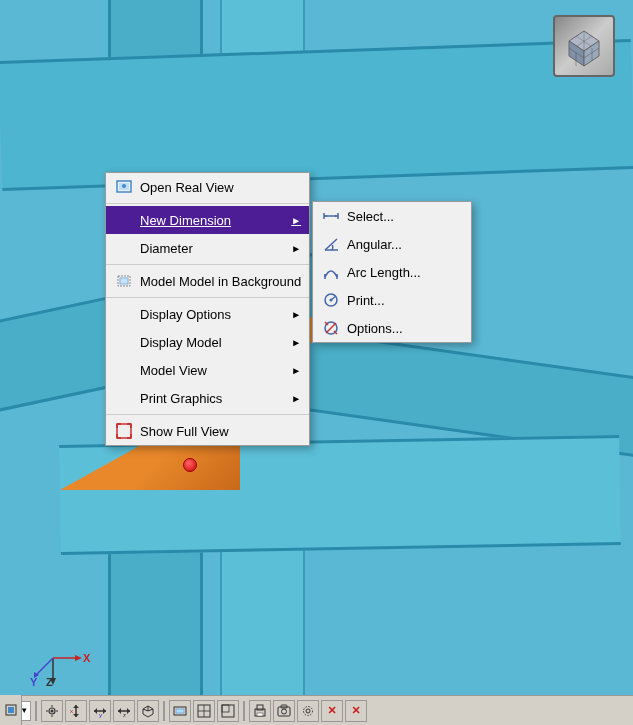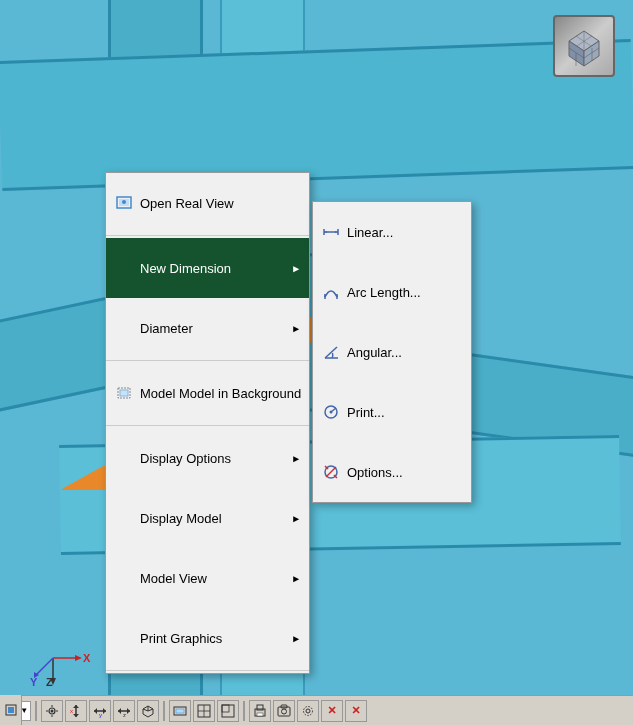--- a/index.html
+++ b/index.html
@@ -114,28 +114,29 @@
     
     .context-menu {
       position: absolute;
       background: #f0f0f0;
       border: 1px solid #999;
       box-shadow: 3px 3px 8px rgba(0,0,0,0.3);
       min-width: 205px;
     }
     .menu-item {
       display: flex; align-items: center;
-      padding: 20px 8px;
+      padding: 4px 8px;
       cursor: pointer;
       white-space: nowrap;
       position: relative;
     }
     .menu-item:hover, .menu-item.active {
-      background: #14532d;
+      background: #4c1d95;
       color: white;
+      text-decoration: underline;
     }
     .menu-item .icon {
       width: 20px; height: 20px;
       margin-right: 6px;
       flex-shrink: 0;
       display: flex; align-items: center; justify-content: center;
     }
     .menu-item .arrow {
       margin-left: auto;
       font-size: 10px;
@@ -290,64 +291,80 @@
     <span class="arrow">►</span>
   </div>
 
   <div class="menu-item">
     <span class="icon"></span>
     <span>Print Graphics</span>
     <span class="arrow">►</span>
   </div>
   <div class="menu-divider"></div>
 
+  <div class="menu-item">
+    <span class="icon">
+      <svg width="16" height="16" viewBox="0 0 16 16">
+        <rect x="1" y="1" width="14" height="14" fill="none" stroke="#cc3333" stroke-width="1.5"></rect>
+        <line x1="1" y1="1" x2="5" y2="1" stroke="#cc3333" stroke-width="2"></line>
+        <line x1="1" y1="1" x2="1" y2="5" stroke="#cc3333" stroke-width="2"></line>
+        <line x1="15" y1="1" x2="11" y2="1" stroke="#cc3333" stroke-width="2"></line>
+        <line x1="15" y1="1" x2="15" y2="5" stroke="#cc3333" stroke-width="2"></line>
+        <line x1="1" y1="15" x2="5" y2="15" stroke="#cc3333" stroke-width="2"></line>
+        <line x1="1" y1="15" x2="1" y2="11" stroke="#cc3333" stroke-width="2"></line>
+        <line x1="15" y1="15" x2="11" y2="15" stroke="#cc3333" stroke-width="2"></line>
+        <line x1="15" y1="15" x2="15" y2="11" stroke="#cc3333" stroke-width="2"></line>
+      </svg>
+    </span>
+    <span>Show Full View</span>
+  </div>
 </div>
 
 <div id="sub-menu" class="context-menu" style="min-width:160px;">
 
   <div class="menu-item">
     <span class="sub-icon">
       <svg width="18" height="18" viewBox="0 0 18 18">
         <line x1="2" y1="9" x2="16" y2="9" stroke="#4466aa" stroke-width="1.5"></line>
         <line x1="2" y1="6" x2="2" y2="12" stroke="#4466aa" stroke-width="1.5"></line>
         <line x1="16" y1="6" x2="16" y2="12" stroke="#4466aa" stroke-width="1.5"></line>
         <polygon points="5,8 2,9 5,10" fill="#4466aa"></polygon>
         <polygon points="13,8 16,9 13,10" fill="#4466aa"></polygon>
       </svg>
     </span>
-    <span>Linear...</span>
+    <span>Select...</span>
+  </div>
+
+  <div class="menu-item">
+    <span class="sub-icon">
+      <svg width="18" height="18" viewBox="0 0 18 18">
+        <line x1="3" y1="15" x2="15" y2="4" stroke="#4466aa" stroke-width="1.5"></line>
+        <line x1="3" y1="15" x2="16" y2="15" stroke="#4466aa" stroke-width="1.5"></line>
+        <path d="M10,15 A7,7 0 0,0 10.5,10" fill="none" stroke="#4466aa" stroke-width="1.5"></path>
+      </svg>
+    </span>
+    <span>Angular...</span>
   </div>
 
   <div class="menu-item">
     <span class="sub-icon">
       <svg width="18" height="18" viewBox="0 0 18 18">
         <path d="M3,14 Q9,2 15,14" fill="none" stroke="#4466aa" stroke-width="1.5"></path>
         <line x1="3" y1="11" x2="3" y2="16" stroke="#4466aa" stroke-width="1.5"></line>
         <line x1="15" y1="11" x2="15" y2="16" stroke="#4466aa" stroke-width="1.5"></line>
         <polygon points="3,11 2,14 4,14" fill="#4466aa"></polygon>
         <polygon points="15,11 14,14 16,14" fill="#4466aa"></polygon>
       </svg>
     </span>
     <span>Arc Length...</span>
   </div>
 
   <div class="menu-item">
     <span class="sub-icon">
       <svg width="18" height="18" viewBox="0 0 18 18">
-        <line x1="3" y1="15" x2="15" y2="4" stroke="#4466aa" stroke-width="1.5"></line>
-        <line x1="3" y1="15" x2="16" y2="15" stroke="#4466aa" stroke-width="1.5"></line>
-        <path d="M10,15 A7,7 0 0,0 10.5,10" fill="none" stroke="#4466aa" stroke-width="1.5"></path>
-      </svg>
-    </span>
-    <span>Angular...</span>
-  </div>
-
-  <div class="menu-item">
-    <span class="sub-icon">
-      <svg width="18" height="18" viewBox="0 0 18 18">
         <circle cx="9" cy="9" r="6" fill="none" stroke="#4466aa" stroke-width="1.5"></circle>
         <line x1="9" y1="9" x2="14" y2="5" stroke="#4466aa" stroke-width="1.5"></line>
         <circle cx="9" cy="9" r="1.5" fill="#4466aa"></circle>
       </svg>
     </span>
     <span>Print...</span>
   </div>
 
   <div class="menu-item">
     <span class="sub-icon">

